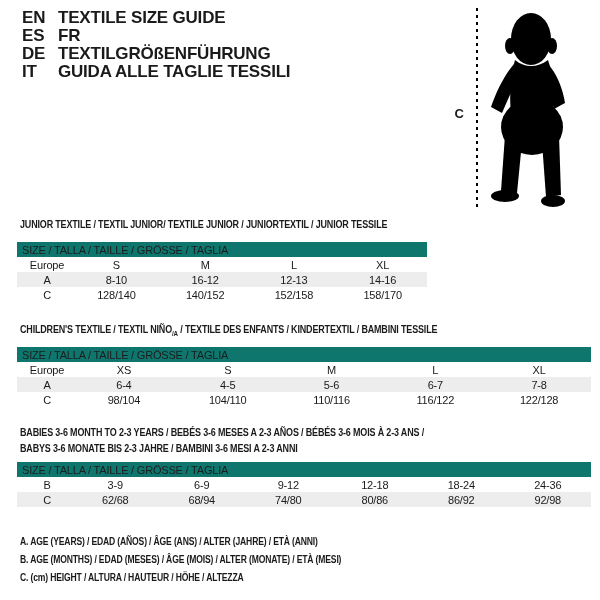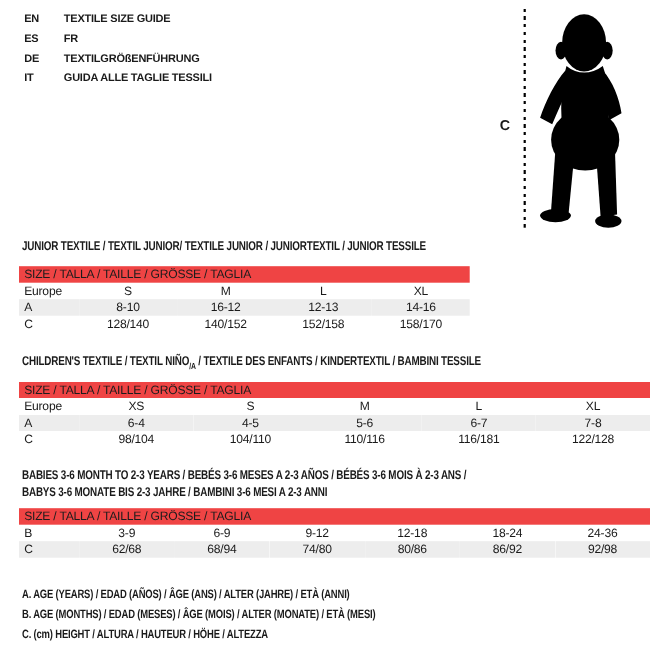--- a/index.html
+++ b/index.html
@@ -6,21 +6,21 @@
   .page {
     position:relative; width:600px; height:600px; background:#ffffff;
     font-family:"Liberation Sans", sans-serif; color:#1a1a1a; overflow:hidden;
     letter-spacing:-0.2px;
   }
 
   
   .lang-block {
     position:absolute; left:22px; top:9px;
     display:grid; grid-template-columns:36px auto;
-    font-weight:700; font-size:10px; line-height:18px; white-space:nowrap;
+    font-weight:700; font-size:17px; line-height:18px; white-space:nowrap;
   }
 
   
   .height-line {
     position:absolute; left:476px; top:8px; width:2px; height:199px;
     background:repeating-linear-gradient(to bottom,#000 0 3px, transparent 3px 7px);
   }
   .height-label {
     position:absolute; left:449px; top:106px; width:20px; text-align:center;
     font-weight:700; font-size:13px;
@@ -43,23 +43,23 @@
     position:absolute; left:17px; border-collapse:collapse; table-layout:fixed;
     font-size:11px; color:#1a1a1a;
   }
   #junior-table   { top:242px; width:410px; }
   #children-table { top:347px; width:574px; }
   #babies-table   { top:462px; width:574px; }
   .size-table td {
     height:15px; padding:0; text-align:center; vertical-align:middle;
     white-space:nowrap; overflow:hidden;
   }
-  .size-table td.lbl { text-align:left; padding-left:5px; }
+  .size-table td.lbl { text-align:center; padding-left:5px; }
   .size-table tr.bar td {
-    background:#ef4444; text-align:left; padding-left:5px; color:#1c1c1c;
+    background:#0f766e; text-align:left; padding-left:5px; color:#1c1c1c;
   }
   .size-table tr:not(.bar):nth-child(odd) td { background:#ededed; }
 
   
   .footnotes {
     position:absolute; left:20px; top:532px;
     font-weight:700; font-size:11px; line-height:18px; white-space:nowrap;
     transform:scaleX(0.78); transform-origin:left top;
   }
 </style>
@@ -164,21 +164,21 @@
       <td>4-5</td>
       <td>5-6</td>
       <td>6-7</td>
       <td>7-8</td>
     </tr>
     <tr>
       <td class="lbl">C</td>
       <td>98/104</td>
       <td>104/110</td>
       <td>110/116</td>
-      <td>116/181</td>
+      <td>116/122</td>
       <td>122/128</td>
     </tr>
   </tbody>
     </table>
 
   <div id="babies-title" class="section-title">
     <div>BABIES 3-6 MONTH TO 2-3 YEARS / BEBÉS 3-6 MESES A 2-3 AÑOS / BÉBÉS 3-6 MOIS À 2-3 ANS /</div>
     <div>BABYS 3-6 MONATE BIS 2-3 JAHRE / BAMBINI 3-6 MESI A 2-3 ANNI</div>
   </div>
   <table id="babies-table" class="size-table">

